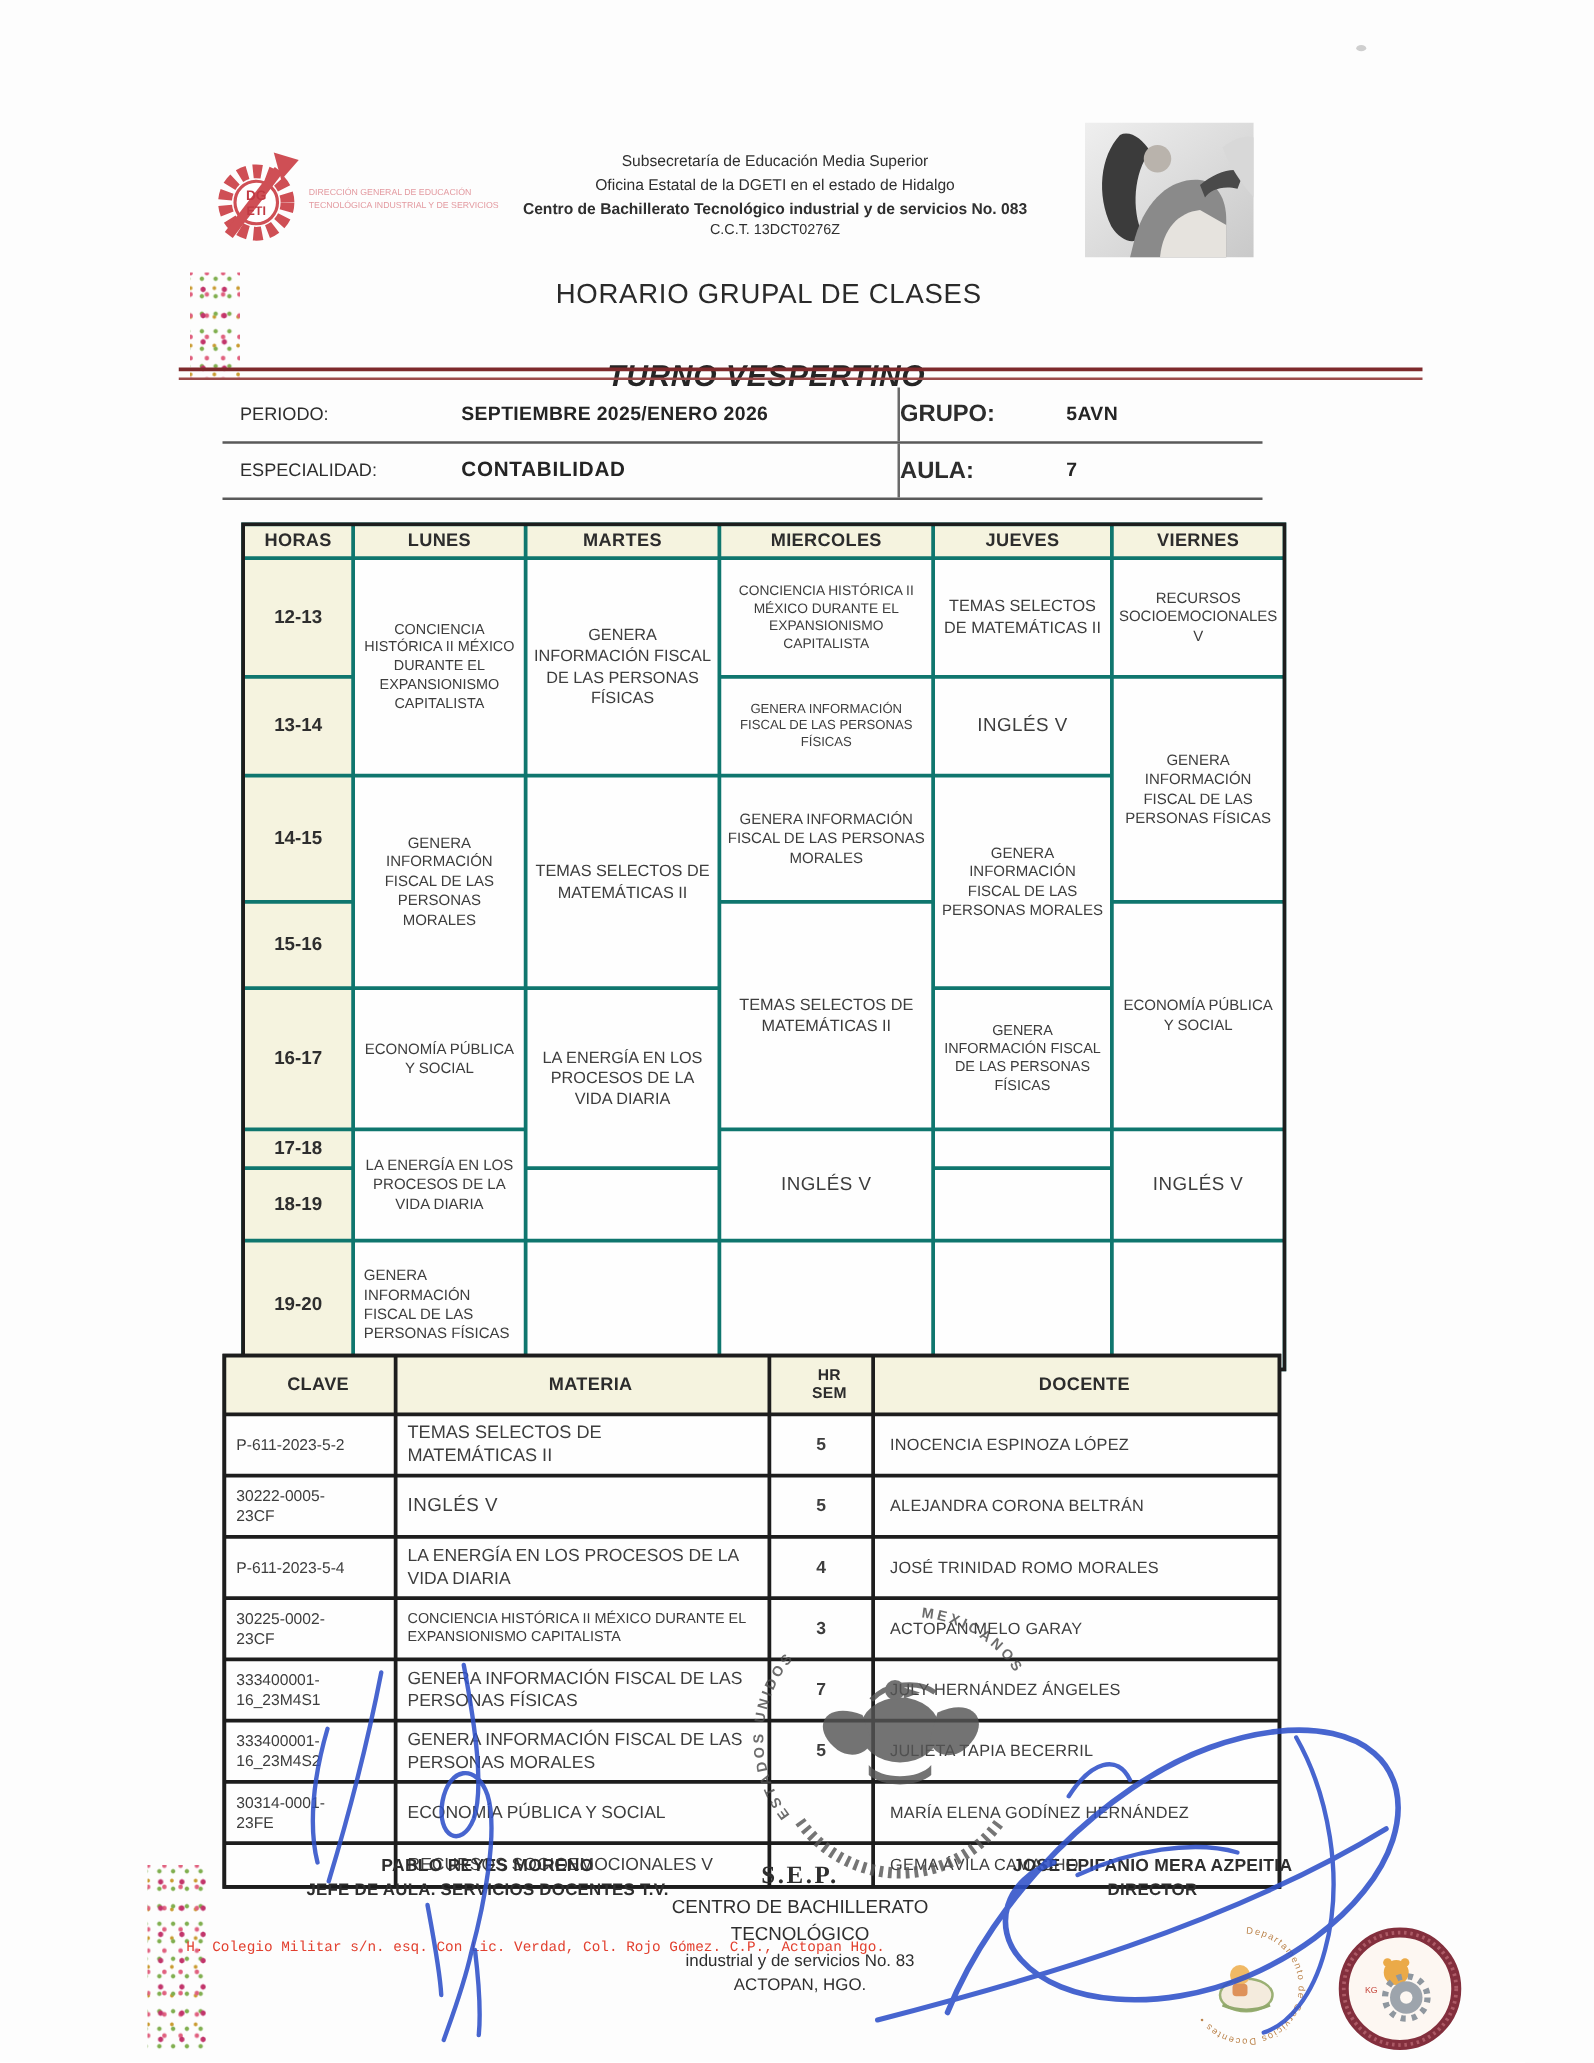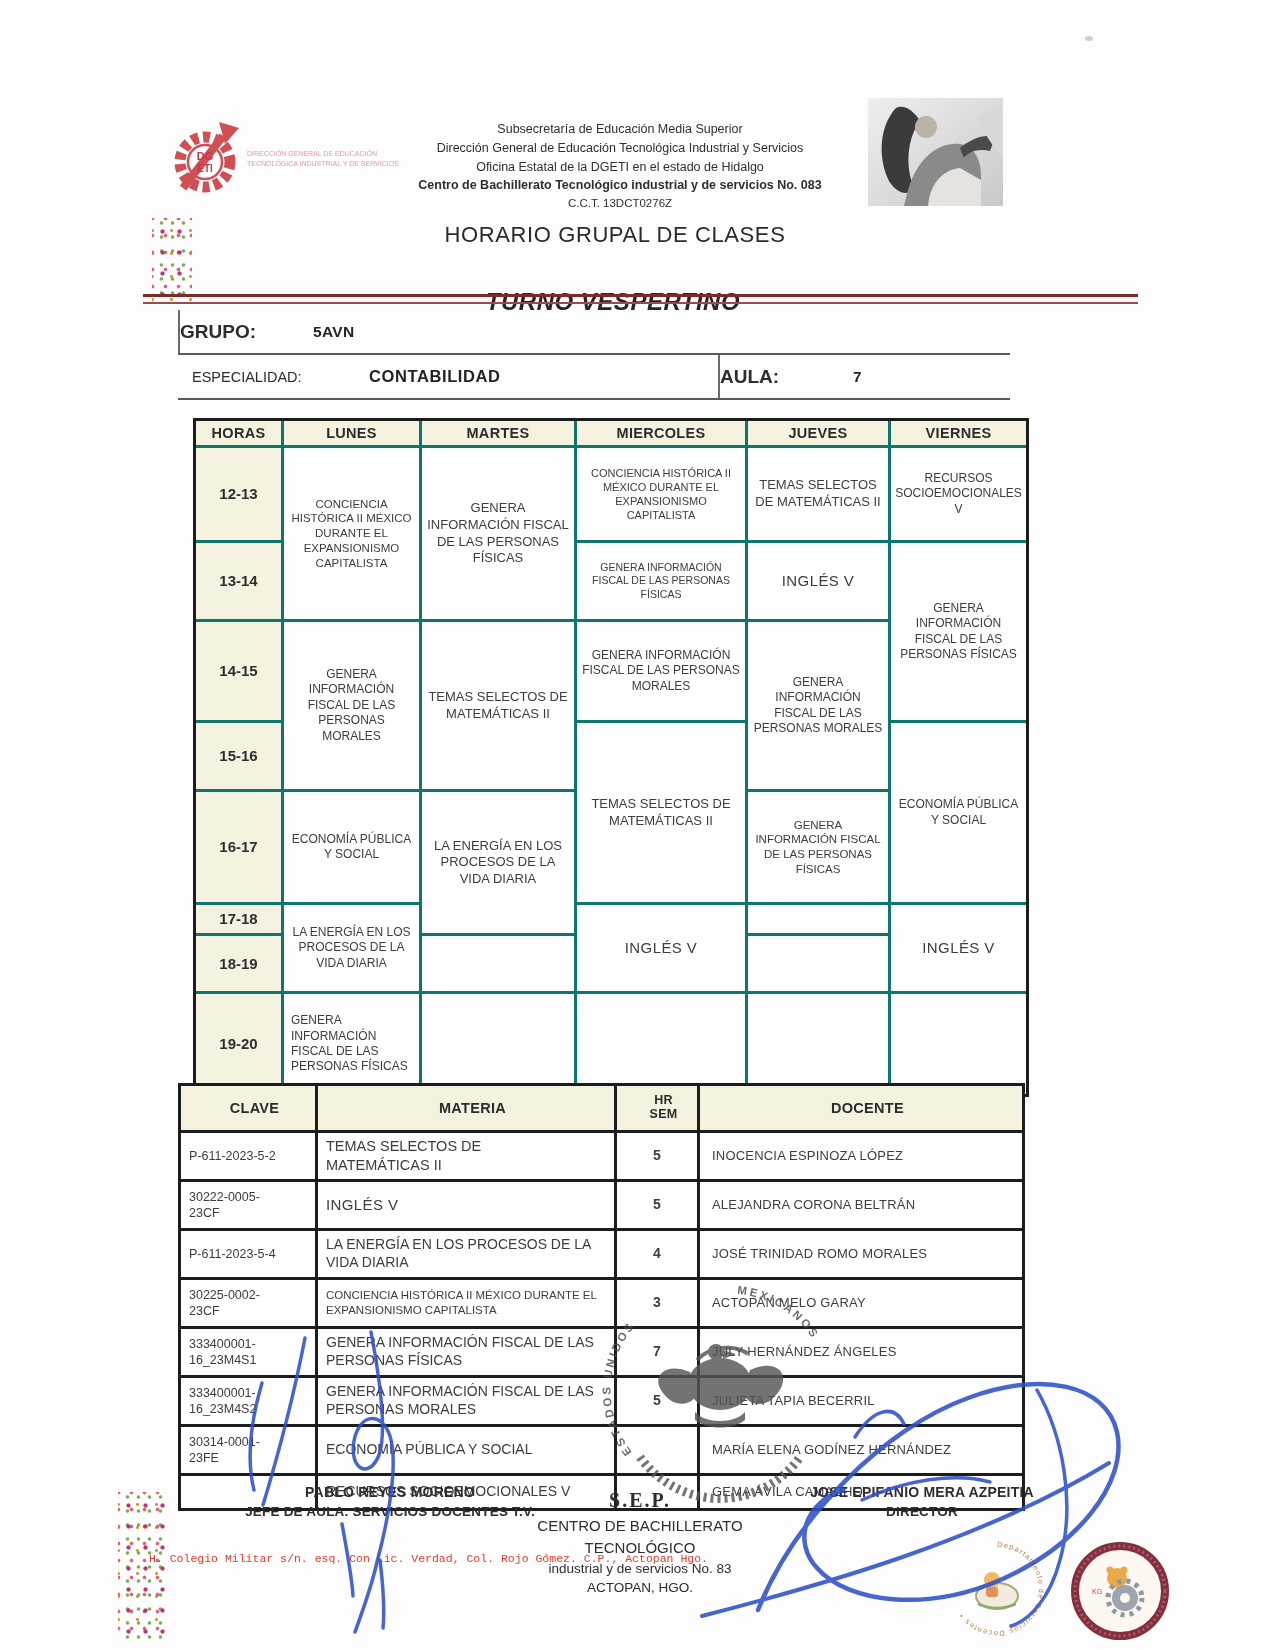--- a/index.html
+++ b/index.html
@@ -116,21 +116,20 @@
       </g>
       <text x="40" y="50" text-anchor="middle" font-size="11" font-weight="bold" fill="#c13a43">DG</text>
       <text x="40" y="62" text-anchor="middle" font-size="10" font-weight="bold" fill="#c13a43">ETI</text>
       <text x="82" y="46" font-size="7" fill="#e39aa0">DIRECCIÓN GENERAL DE EDUCACIÓN</text>
       <text x="82" y="56" font-size="7" fill="#e39aa0">TECNOLÓGICA INDUSTRIAL Y DE SERVICIOS</text>
     </svg>
   </div>
 
   <div class="hdr-center">
     <div>Subsecretaría de Educación Media Superior</div>
-    <div>Dirección General de Educación Tecnológica Industrial y Servicios</div>
     <div>Oficina Estatal de la DGETI en el estado de Hidalgo</div>
     <div class="l4">Centro de Bachillerato Tecnológico industrial y de servicios No. 083</div>
     <div class="l5">C.C.T. 13DCT0276Z</div>
   </div>
 
   <div class="art">
     <svg width="135" height="108" viewBox="0 0 135 108">
       <defs>
         <linearGradient id="gradA" x1="0" y1="0" x2="1" y2="1">
           <stop offset="0" stop-color="#efefef"></stop>
@@ -149,20 +148,24 @@
 
   <div class="floral floral-top"></div>
   <div class="floral floral-bottom"></div>
 
   <div class="title">HORARIO GRUPAL DE CLASES</div>
   <div class="subtitle">TURNO VESPERTINO</div>
   <div class="redrule"></div>
 
   <div class="info">
     <div class="info-row">
+      <div class="info-left">
+        <span class="ilabel">PERIODO:</span>
+        <span class="ival">SEPTIEMBRE 2025/ENERO 2026</span>
+      </div>
       <div class="info-right">
         <span class="ilabel2">GRUPO:</span>
         <span class="ival">5AVN</span>
       </div>
     </div>
     <div class="info-row">
       <div class="info-left">
         <span class="ilabel">ESPECIALIDAD:</span>
         <span class="ival ival-big">CONTABILIDAD</span>
       </div>

